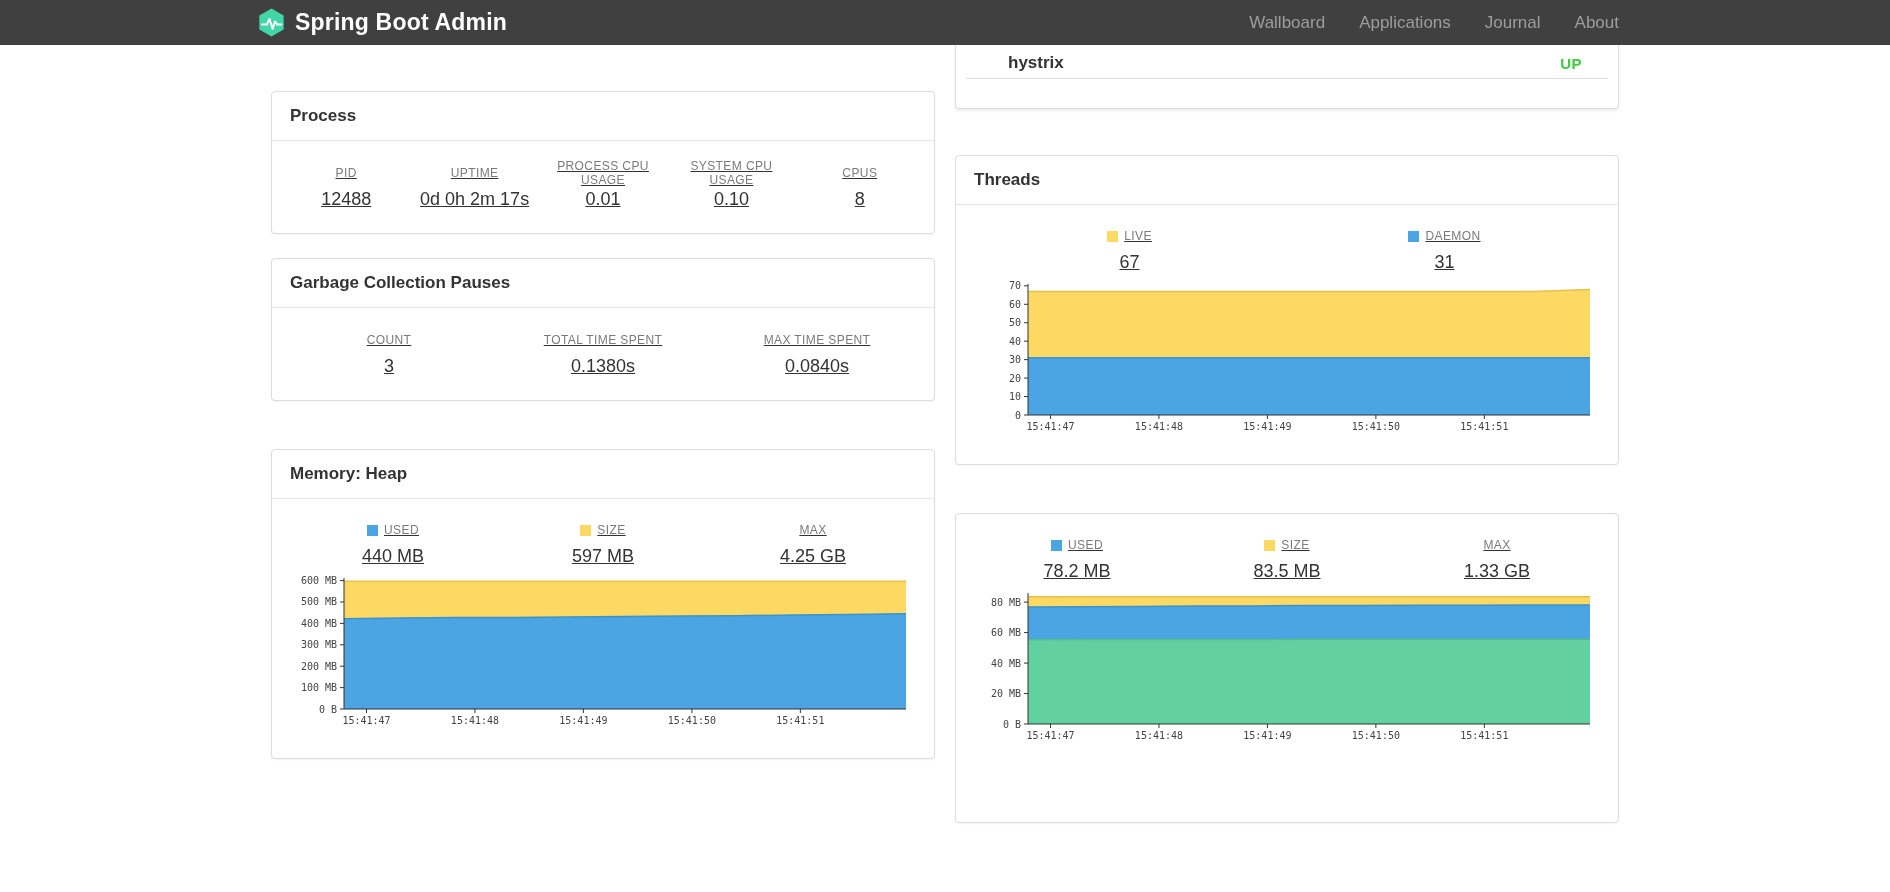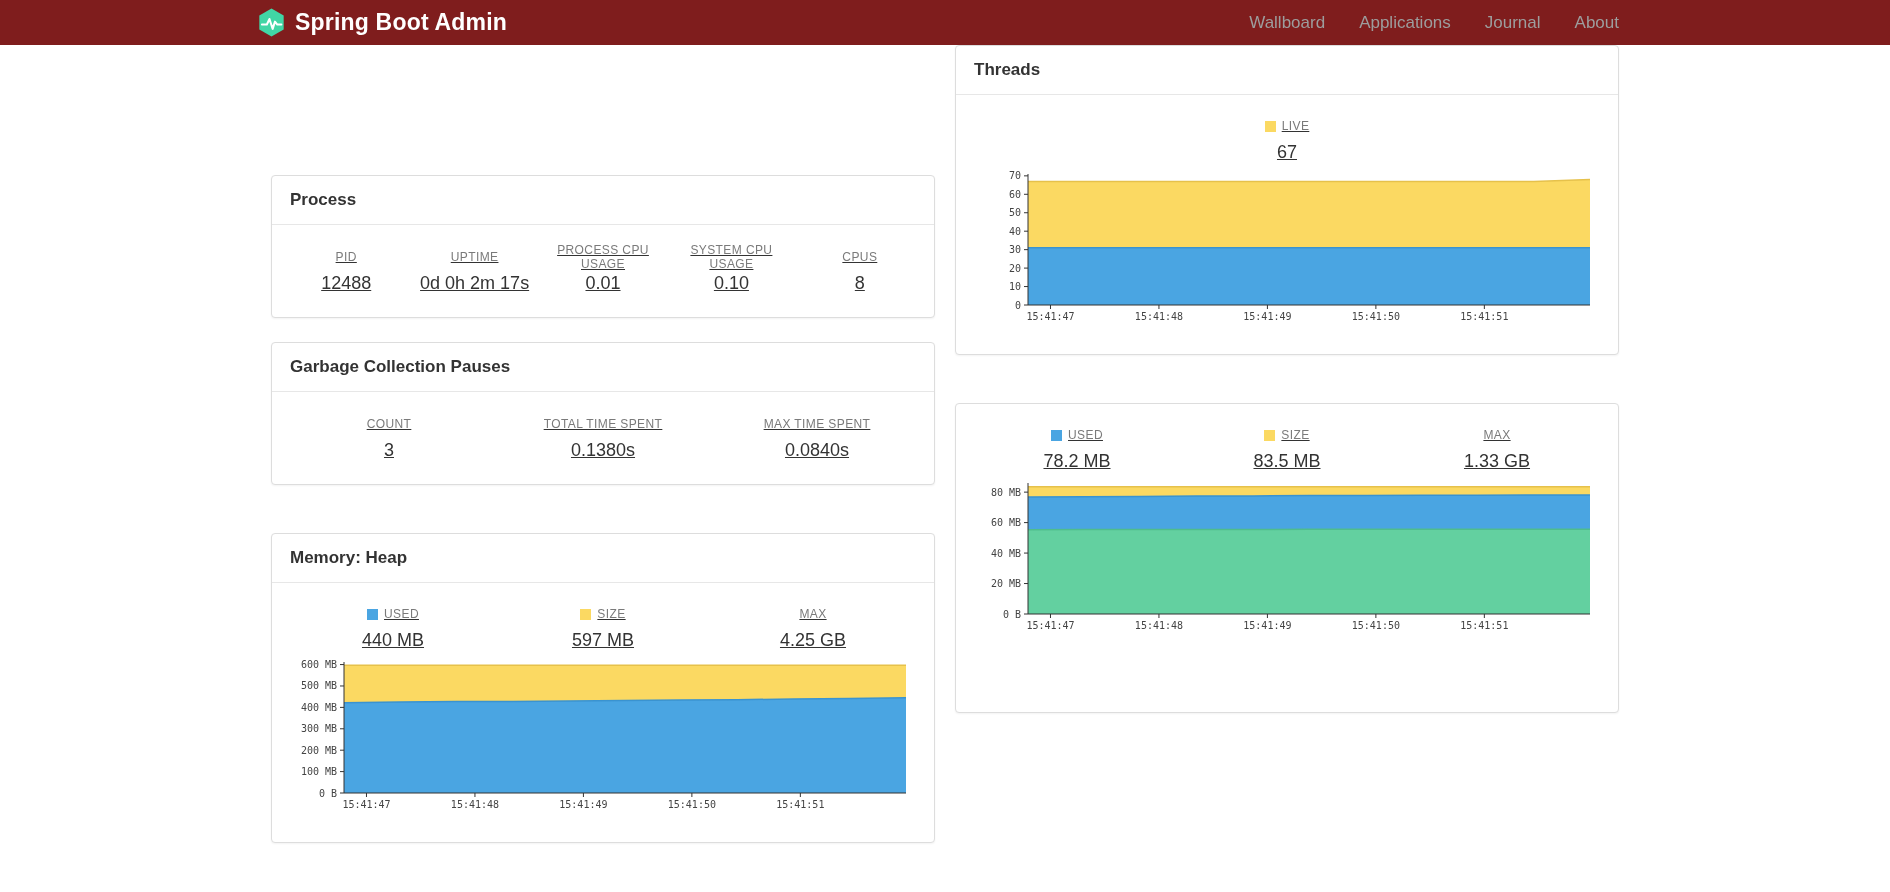--- a/index.html
+++ b/index.html
@@ -3,33 +3,33 @@
 <meta charset="utf-8">
 <style>
   * { box-sizing: border-box; margin: 0; padding: 0; }
   html,body { background:#fff; }
   body {
     width:1890px; min-height:892px;
     font-family:"Liberation Sans", sans-serif;
     color:#333;
   }
   
-  .navbar { height:45px; background:#7f1d1d; }
+  .navbar { height:45px; background:#404040; }
   .nav-inner { width:1348px; margin:0 auto; height:45px; display:flex; align-items:center; }
   .brand { display:flex; align-items:center; gap:9px; cursor:pointer; margin-left:-14px; }
   .brand-title { color:#fff; font-size:23px; font-weight:bold; letter-spacing:.2px; }
   .brand-logo { width:29px; height:29px; display:block; }
   .nav-spacer { flex:1; }
   .nav-links { display:flex; align-items:flex-end; gap:34px; }
   .nav-link { color:#9d9d9d; font-size:17px; text-decoration:none; cursor:pointer; }
 
   
   .container { width:1348px; margin:0 auto; display:flex; gap:20px; }
   .col { flex:1; min-width:0; display:flex; flex-direction:column; }
-  .col-left { padding-top:90px;margin-top:40px; }
+  .col-left { padding-top:46px; }
 
   
   .panel {
     background:#fff; border:1px solid #ddd; border-radius:4px;
     box-shadow:0 1px 2px rgba(0,0,0,.05); width:100%;
   }
   .panel-heading {
     height:49px; display:flex; align-items:center; padding:0 18px;
     border-bottom:1px solid #e7e7e7; font-size:17px; font-weight:bold; color:#333;
   }
@@ -223,33 +223,46 @@
               <text x="512.344" y="149" text-anchor="middle" fill="#444" font-size="10px" font-family="DejaVu Sans Mono, monospace">15:41:51</text>
             </svg>
           </div>
       </div>
     </div>
 
   </div>
 
   <div class="col">
 
+    <div class="top-panel mb46">
+      <div class="app-row">
+        <span class="app-name">hystrix</span>
+        <span class="app-status" style="color: rgb(63, 202, 63);">UP</span>
+      </div>
+    </div>
 
     <div class="panel panel-lg mb48">
       <div class="panel-heading">
         <span>Threads</span>
       </div>
       <div class="panel-body">
         <div class="stats-row">
           <div class="stat">
             <div class="stat-label">
               <span class="swatch" style="background: rgb(251, 217, 98);"></span>
               <span>LIVE</span>
             </div>
             <div class="stat-value">67</div>
+          </div>
+          <div class="stat">
+            <div class="stat-label">
+              <span class="swatch" style="background: rgb(74, 165, 226);"></span>
+              <span>DAEMON</span>
+            </div>
+            <div class="stat-value">31</div>
           </div>
         </div>
         <div class="chart">
             <svg width="628" height="152">
               <polygon points="56.0,10.4 112.2,10.4 168.4,10.4 224.6,10.4 280.8,10.4 337.0,10.4 393.2,10.4 449.4,10.4 505.6,10.4 561.8,10.4 618.0,8.5 618,134 56,134" fill="#fbd962"></polygon>
               <polyline points="56.0,10.4 112.2,10.4 168.4,10.4 224.6,10.4 280.8,10.4 337.0,10.4 393.2,10.4 449.4,10.4 505.6,10.4 561.8,10.4 618.0,8.5" fill="none" stroke="#e6c14b" stroke-width="1.5"></polyline>
               <polygon points="56.0,76.8 112.2,76.8 168.4,76.8 224.6,76.8 280.8,76.8 337.0,76.8 393.2,76.8 449.4,76.8 505.6,76.8 561.8,76.8 618.0,76.8 618,134 56,134" fill="#4aa5e2"></polygon>
               <polyline points="56.0,76.8 112.2,76.8 168.4,76.8 224.6,76.8 280.8,76.8 337.0,76.8 393.2,76.8 449.4,76.8 505.6,76.8 561.8,76.8 618.0,76.8" fill="none" stroke="#3a93d0" stroke-width="1.5"></polyline>
               <line x1="56" y1="3" x2="56" y2="134" stroke="#333" stroke-width="1"></line>
               <line x1="56" y1="134" x2="618" y2="134" stroke="#333" stroke-width="1"></line>

